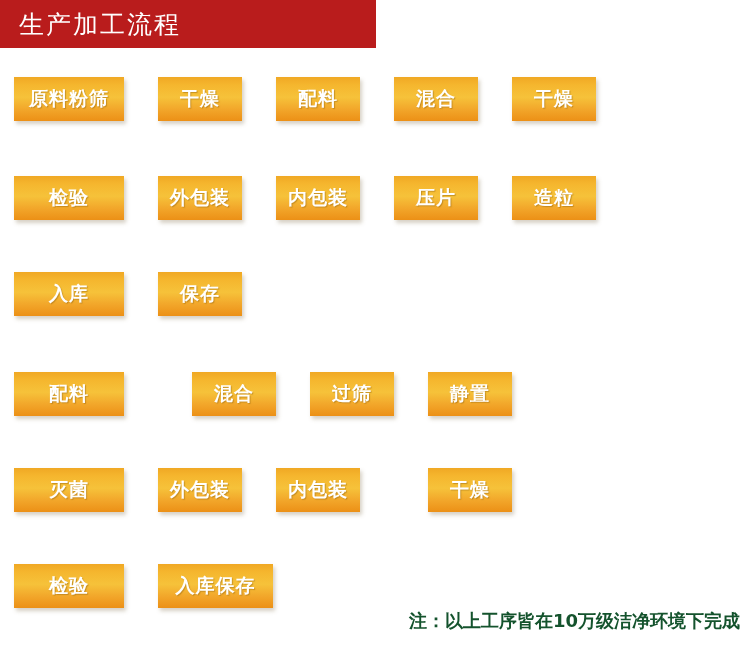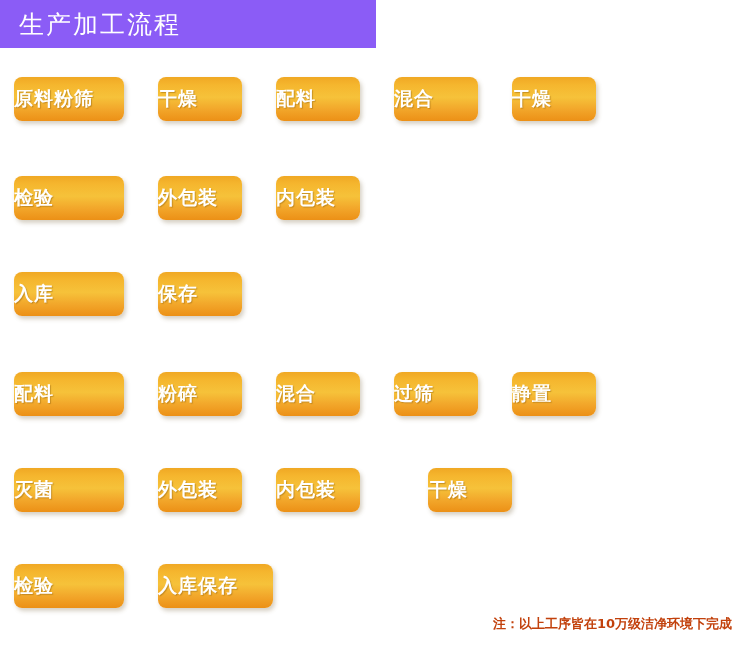--- a/index.html
+++ b/index.html
@@ -15,21 +15,21 @@
     overflow: hidden;
   }
 
   
   .title-bar {
     position: absolute;
     left: 0;
     top: 0;
     width: 376px;
     height: 48px;
-    background: #8b5cf6;
+    background: #b91c1c;
   }
   .title-bar .title-text {
     position: absolute;
     left: 19px;
     top: 50%;
     transform: translateY(-50%);
     color: #ffffff;
     font-size: 25px;
     font-weight: 400;
     letter-spacing: 2px;
@@ -41,30 +41,31 @@
     position: absolute;
     display: flex;
     align-items: center;
     height: 44px;
   }
 
   
   .node {
     position: relative;
     height: 44px;
-    border-radius: 8px;
+    border-radius: 0;
     background: linear-gradient(180deg,
                 #f0a824 0%,
                 #f5b62e 18%,
                 #f6c23a 46%,
                 #f2a62a 74%,
                 #ec9016 100%);
     box-shadow: 2px 3px 4px rgba(120,100,60,0.30);
     display: flex;
     align-items: center;
+    justify-content: center;
     flex: none;
   }
   .node .label {
     color: #ffffff;
     font-size: 19px;
     font-weight: bold;
     letter-spacing: 1px;
     white-space: nowrap;
     text-shadow: 1px 1px 1px rgba(160,110,20,0.55);
   }
@@ -110,24 +111,24 @@
     width: 100%;
     height: 100%;
     background: #ee9622;
     clip-path: polygon(28% 0%, 72% 0%, 72% 58%, 100% 58%, 50% 100%, 0% 58%, 28% 58%);
     filter: drop-shadow(2px 2px 1.5px rgba(140,115,70,0.40));
   }
 
   
   .footer-note {
     position: absolute;
-    right: 20px;
+    right: 12px;
     bottom: 16px;
-    color: #c2410c;
-    font-size: 13px;
+    color: #14532d;
+    font-size: 18px;
     font-weight: bold;
     white-space: nowrap;
   }
 </style>
 </head>
 <body>
 
 <div class="title-bar">
   <div class="title-text">生产加工流程</div>
 </div>
@@ -178,22 +179,28 @@
   </div>
   <div class="arrow-h">
     <span class="glyph"><span class="arrow-left-shape"></span></span>
   </div>
   <div class="node w105">
     <span class="label">内包装</span>
   </div>
   <div class="arrow-h">
     <span class="glyph"><span class="arrow-left-shape"></span></span>
   </div>
-  <div class="arrow-h">
-    <span class="glyph"><span class="arrow-left-shape"></span></span>
+  <div class="node w105">
+    <span class="label">压片</span>
+  </div>
+  <div class="arrow-h">
+    <span class="glyph"><span class="arrow-left-shape"></span></span>
+  </div>
+  <div class="node w105">
+    <span class="label">造粒</span>
   </div>
 </div>
 
 <div class="arrow-v" style="left:57px; top:232px;">
   <span class="arrow-down-shape"></span>
 </div>
 
 <div class="flow-row" style="left:14px; top:272px;">
   <div class="node w110">
     <span class="label">入库</span>
@@ -205,23 +212,20 @@
     <span class="label">保存</span>
   </div>
 </div>
 
 <div class="flow-row" style="left:14px; top:372px;">
   <div class="node w110">
     <span class="label">配料</span>
   </div>
   <div class="arrow-h">
     <span class="glyph"><span class="arrow-right-shape"></span></span>
-  </div>
-  <div class="node w105">
-    <span class="label">粉碎</span>
   </div>
   <div class="arrow-h">
     <span class="glyph"><span class="arrow-right-shape"></span></span>
   </div>
   <div class="node w105">
     <span class="label">混合</span>
   </div>
   <div class="arrow-h">
     <span class="glyph"><span class="arrow-right-shape"></span></span>
   </div>

